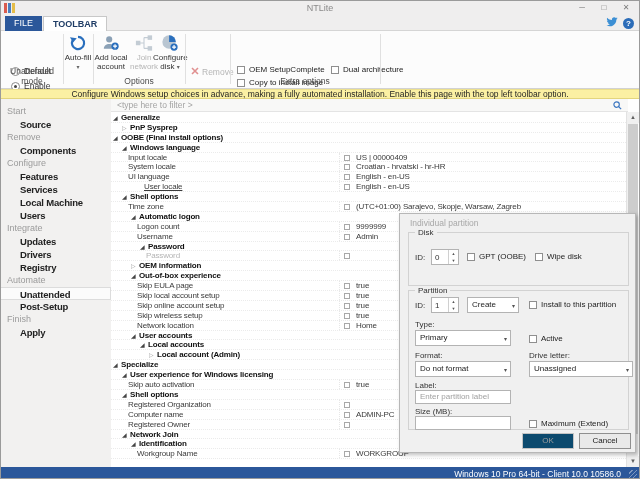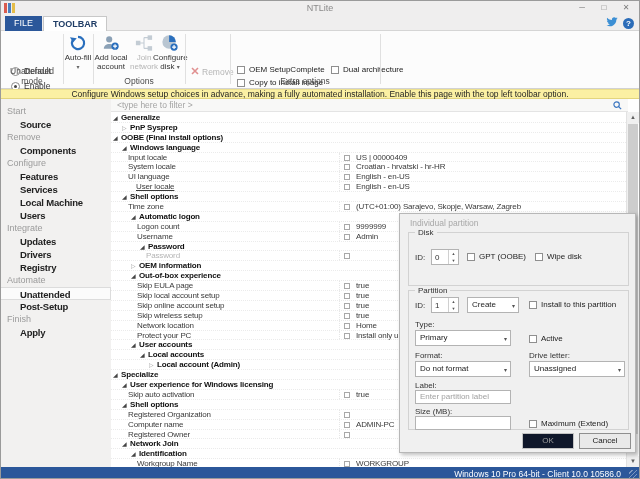--- a/index.html
+++ b/index.html
@@ -80,21 +80,21 @@
   .spin { position:absolute; height:16px; width:28px; background:#fff; border:1px solid #b3b3b3; font-size:8px; }
   .spin .num { position:absolute; left:3px; top:3px; }
   .spin .btns { position:absolute; right:0; top:0; width:10px; height:100%; border-left:1px solid #d0d0d0; }
   .spin .btns i { display:block; height:7px; font-style:normal; font-size:4px; color:#555; text-align:center; line-height:7px; }
   .dsel { position:absolute; height:16px; background:#fff; border:1px solid #b3b3b3; font-size:8px; color:#222; line-height:14px; padding-left:4px; }
   .dsel:after { content:"▾"; position:absolute; right:3px; top:1px; font-size:6px; color:#555; }
   .dinput { position:absolute; height:14px; background:#fff; border:1px solid #b3b3b3; font-size:8px; line-height:12px; padding-left:4px; color:#222; }
   .dinput.ph { color:#a0a0a0; }
   .dcheck { position:absolute; display:flex; align-items:center; gap:4px; font-size:8px; color:#222; white-space:nowrap; }
   .dbtn { position:absolute; width:52px; height:16px; border:1px solid #8f8f8f; background:#e9e9e9; font-size:8px; text-align:center; line-height:14px; color:#222; }
-  .dbtn.disabled { border-color:#c3c3c3; background:#0f172a; color:#9d9d9d; }
+  .dbtn.disabled { border-color:#c3c3c3; background:#0c4a6e; color:#9d9d9d; }
 </style>
 </head>
 <body>
 
 <div id="win">
 
   <div class="titlebar">
     <span class="appicon">
         <i style="background:#d95b4e"></i>
         <i style="background:#4a7fbe"></i>
@@ -260,21 +260,21 @@
           </span>
         </div>
         <div class="trow">
           <span class="nm" style="left: 17px;"><span>UI language</span></span>
           <span class="vcell">
             <span class="vicon"></span>
             <span class="vtext">English - en-US</span>
           </span>
         </div>
         <div class="trow">
-          <span class="nm" style="left: 25px; text-decoration: underline;"><span>User locale</span></span>
+          <span class="nm" style="left: 33px; text-decoration: underline;"><span>User locale</span></span>
           <span class="vcell">
             <span class="vicon"></span>
             <span class="vtext">English - en-US</span>
           </span>
         </div>
         <div class="trow">
           <span class="nm b" style="left: 11px;"><span class="exp">◢</span><span>Shell options</span></span>
         </div>
         <div class="trow">
           <span class="nm" style="left: 17px;"><span>Time zone</span></span>
@@ -342,27 +342,20 @@
           <span class="vcell">
             <span class="vicon"></span>
             <span class="vtext">true</span>
           </span>
         </div>
         <div class="trow">
           <span class="nm" style="left: 26px;"><span>Network location</span></span>
           <span class="vcell">
             <span class="vicon"></span>
             <span class="vtext">Home</span>
-          </span>
-        </div>
-        <div class="trow">
-          <span class="nm" style="left: 26px;"><span>Protect your PC</span></span>
-          <span class="vcell">
-            <span class="vicon"></span>
-            <span class="vtext">Install only u</span>
           </span>
         </div>
         <div class="trow">
           <span class="nm b" style="left: 20px;"><span class="exp">◢</span><span>User accounts</span></span>
         </div>
         <div class="trow">
           <span class="nm b" style="left: 29px;"><span class="exp">◢</span><span>Local accounts</span></span>
         </div>
         <div class="trow">
           <span class="nm b" style="left: 38px;"><span class="exp closed">▷</span><span>Local account (Admin)</span></span>
@@ -468,21 +461,21 @@
       <span class="dlabel" style="left:6px;top:29px;">Type:</span>
       <div class="dsel" style="left:6px;top:39px;width:96px;">Primary</div>
       <div class="dcheck" style="left:120px;top:43px;">
           <span class="cb"></span>
           <span>Active</span>
         </div>
 
       <span class="dlabel" style="left:6px;top:60px;">Format:</span>
       <div class="dsel" style="left:6px;top:70px;width:96px;">Do not format</div>
       <span class="dlabel" style="left:120px;top:60px;">Drive letter:</span>
-      <div class="dsel" style="left:120px;top:70px;width:96px;">Unassigned</div>
+      <div class="dsel" style="left:120px;top:70px;width:104px;">Unassigned</div>
 
       <span class="dlabel" style="left:6px;top:90px;">Label:</span>
       <div class="dinput ph" style="left:6px;top:99px;width:96px;">Enter partition label</div>
 
       <span class="dlabel" style="left:6px;top:116px;">Size (MB):</span>
       <div class="dinput" style="left:6px;top:125px;width:96px;"></div>
       <div class="dcheck" style="left:120px;top:128px;">
           <span class="cb"></span>
           <span>Maximum (Extend)</span>
         </div>

